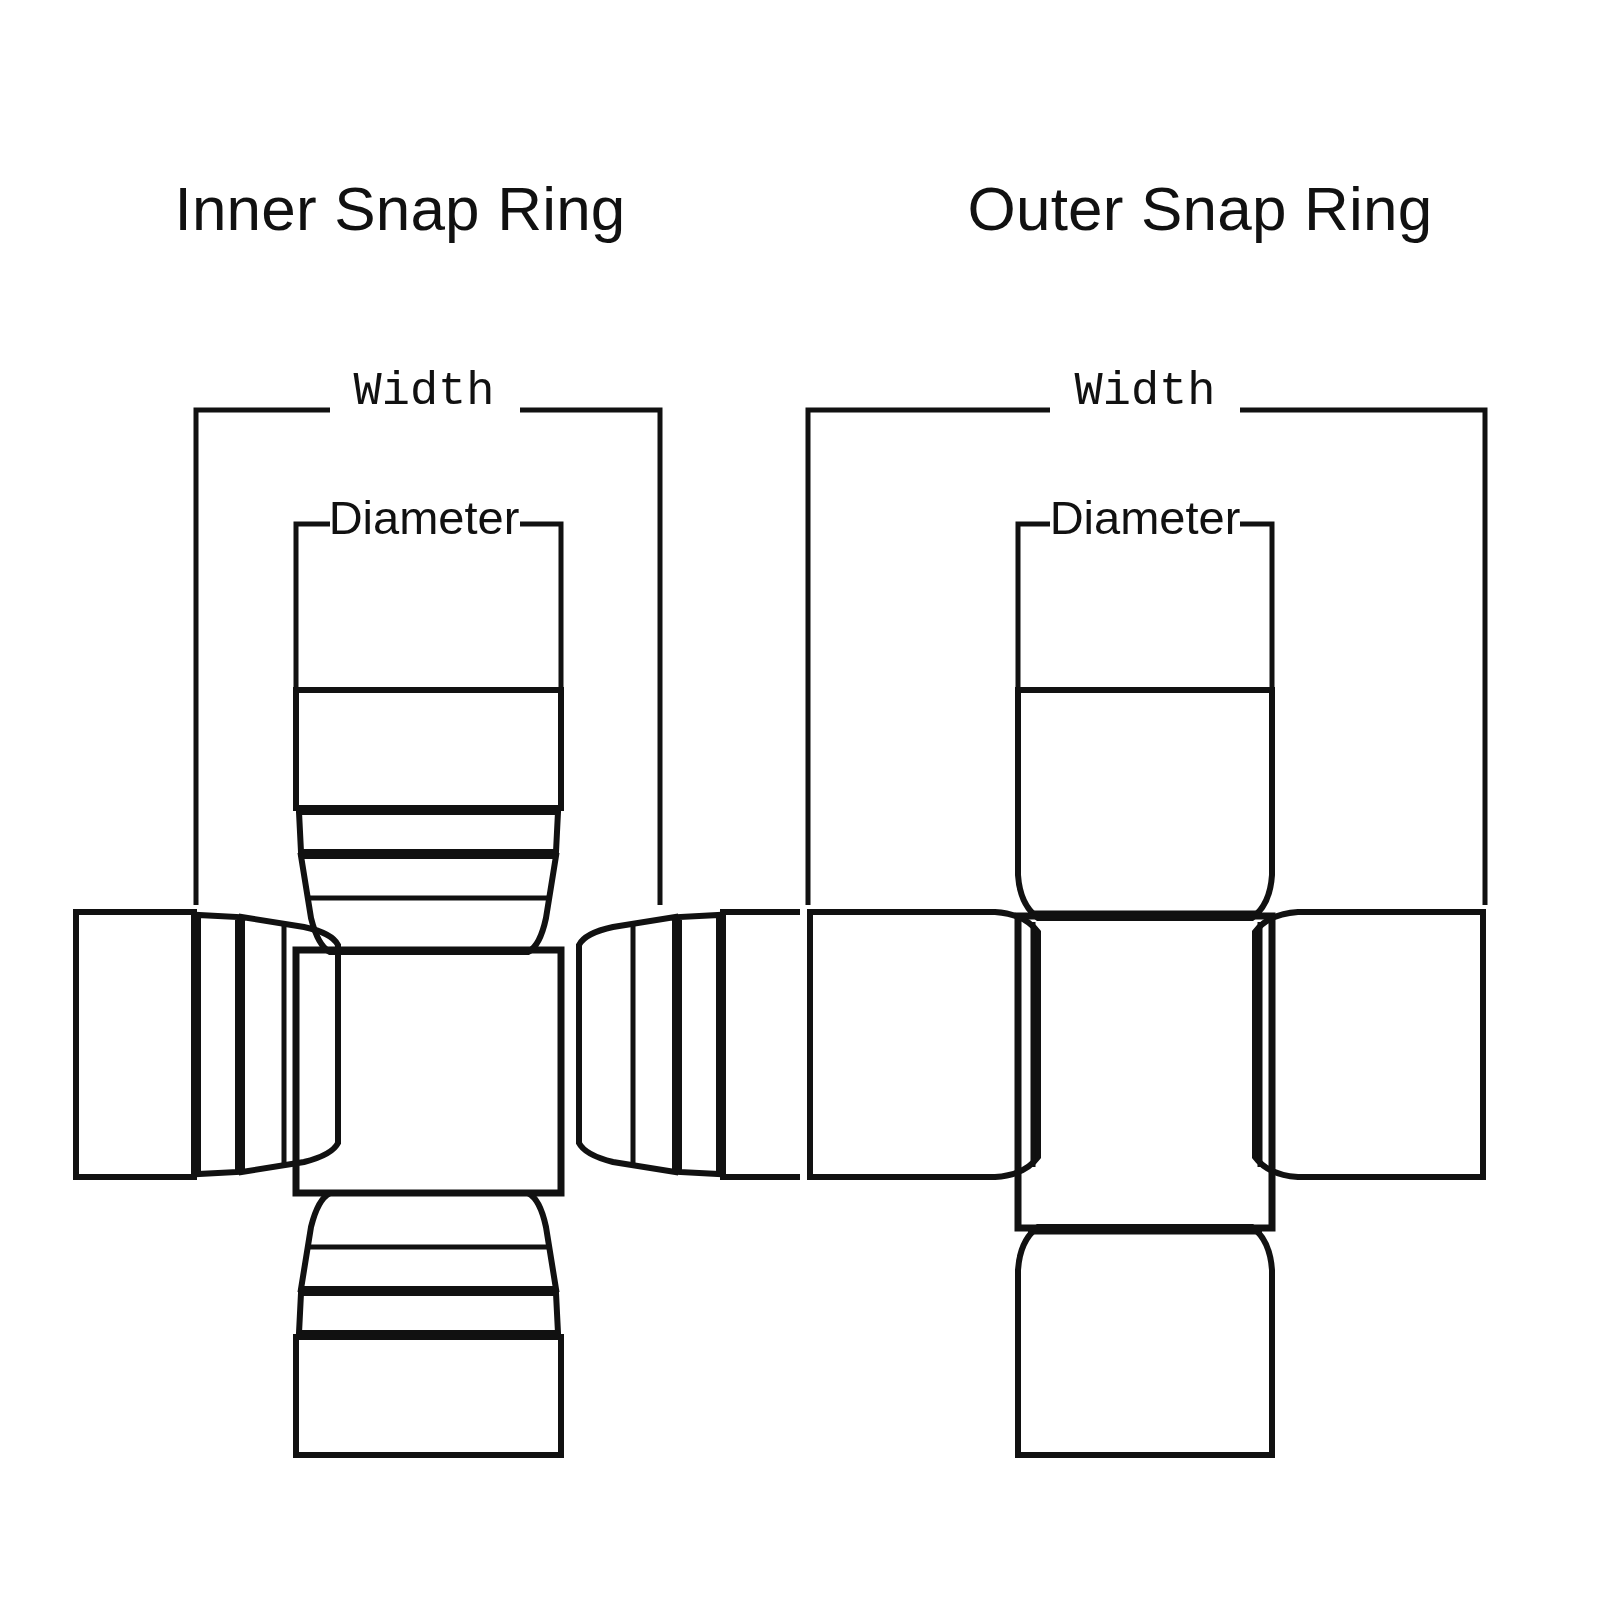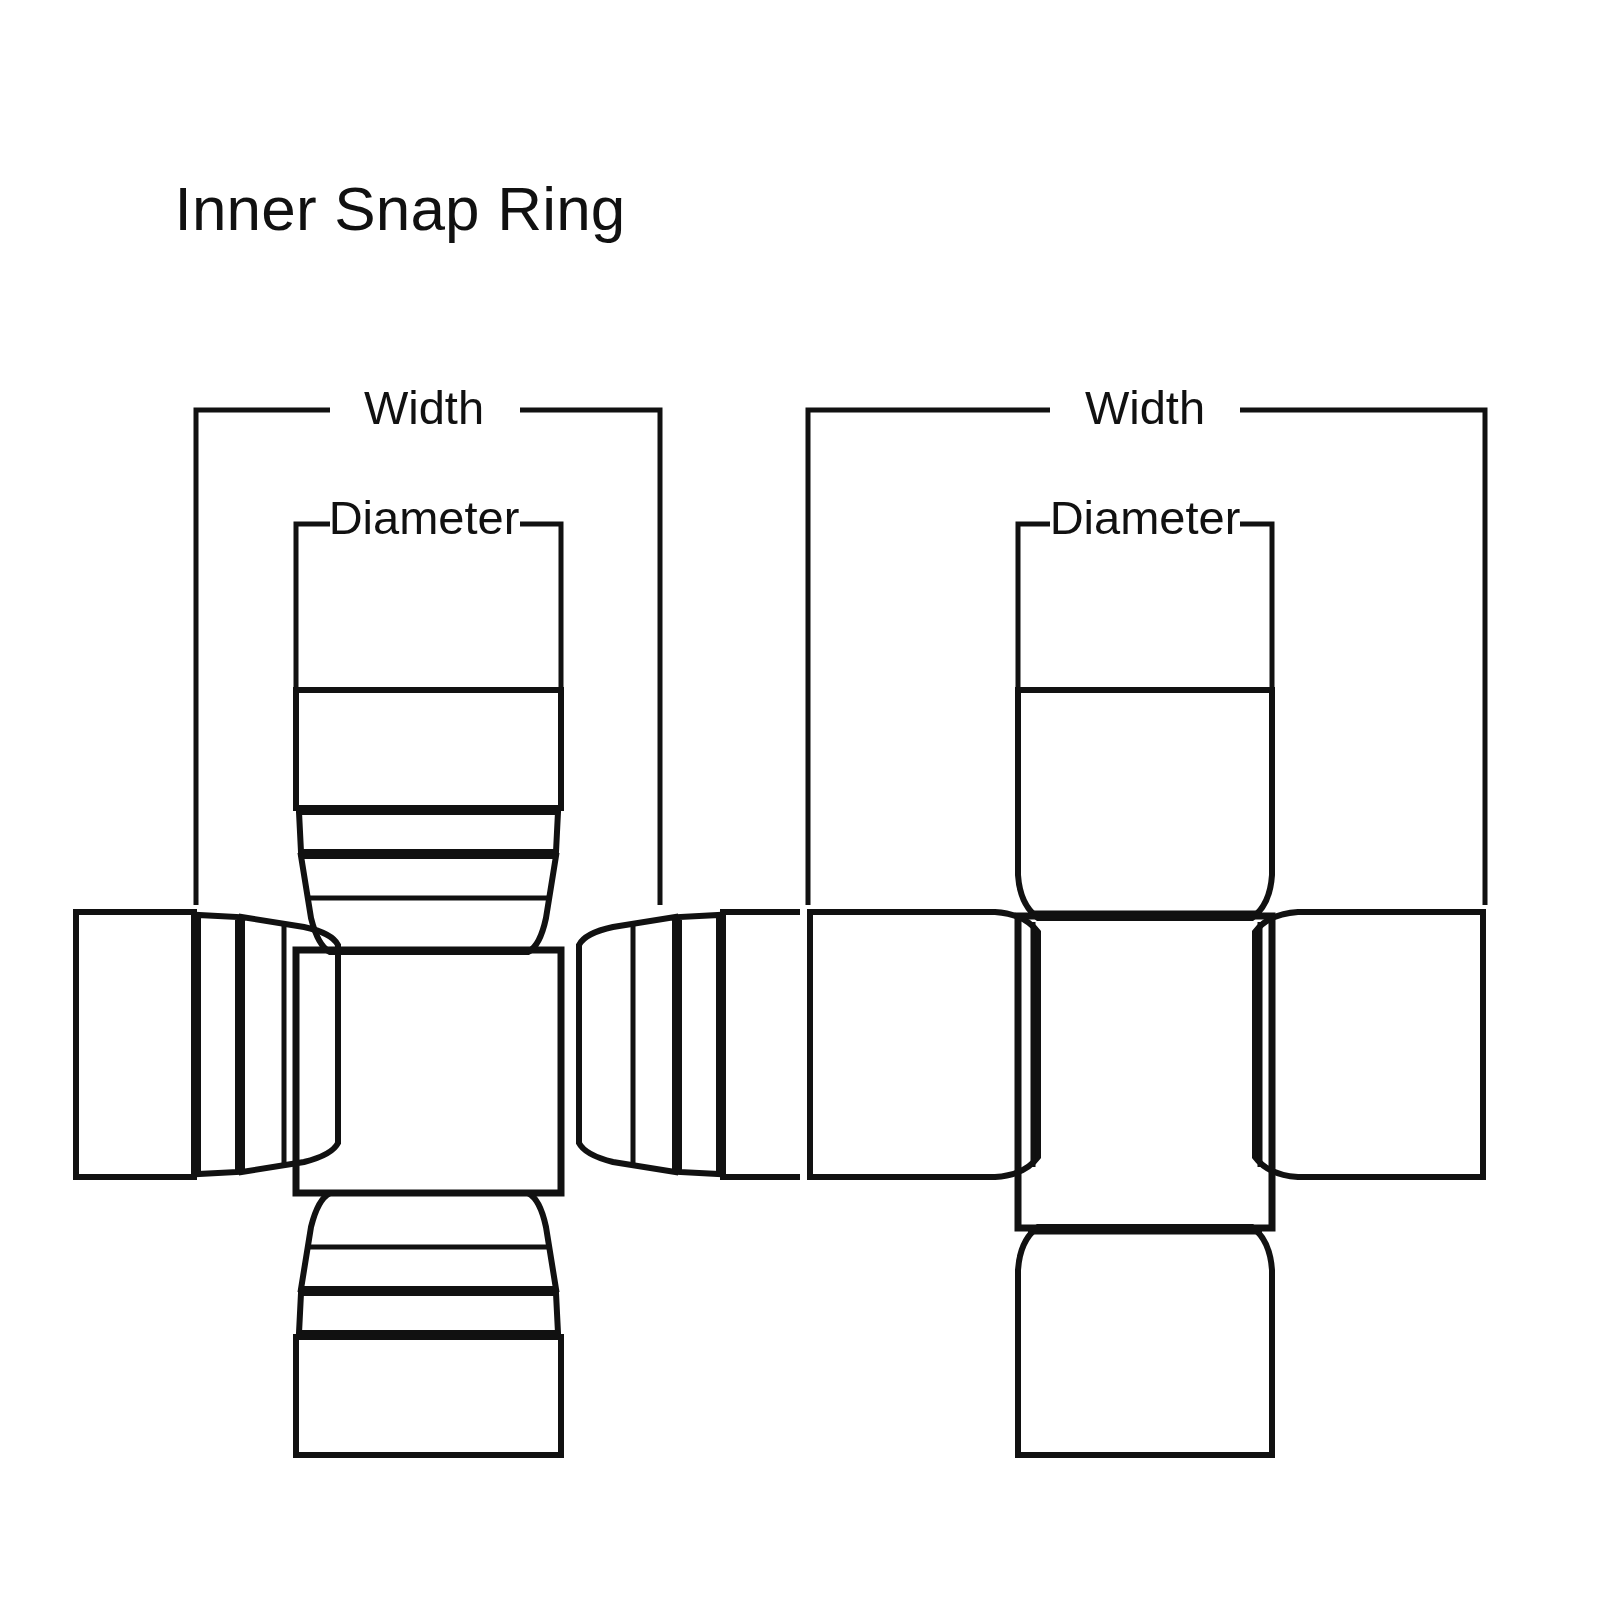--- a/index.html
+++ b/index.html
@@ -55,21 +55,21 @@
   .dim-label {
     position: absolute;
     font-size: 47px;
     font-weight: 400;
     line-height: 1.0;
     color: #111111;
     white-space: nowrap;
     text-align: center;
     transform: translateX(-50%);
   }
-  .dim-width-label    { top: 384px; }
+  .dim-width-label    { top: 368px; font-family: Liberation Mono, monospace; }
   .dim-diameter-label { top: 494px; text-align: center; }
 </style>
 </head>
 <body>
 
 <div id="stage">
 
   <div class="panel" id="panel-left">
 
     <div class="panel-title">Inner Snap Ring</div>
@@ -126,20 +126,21 @@
       </g>
     </svg>
 
     <div class="dim-label dim-width-label" style="left:424px;">Width</div>
 
     <div class="dim-label dim-diameter-label" style="left:424px;">Diameter</div>
   </div>
 
   <div class="panel" id="panel-right">
 
+    <div class="panel-title">Outer Snap Ring</div>
 
     <svg class="svg-layer" viewBox="0 0 800 1600">
       <g fill="none" stroke="#111111" stroke-width="5" stroke-linejoin="miter" stroke-linecap="butt">
 
         <g stroke-width="5">
           <path d="M8,905 L8,410 L250,410"></path>
           <path d="M440,410 L685,410 L685,905"></path>
         </g>
 
         <g stroke-width="5">

